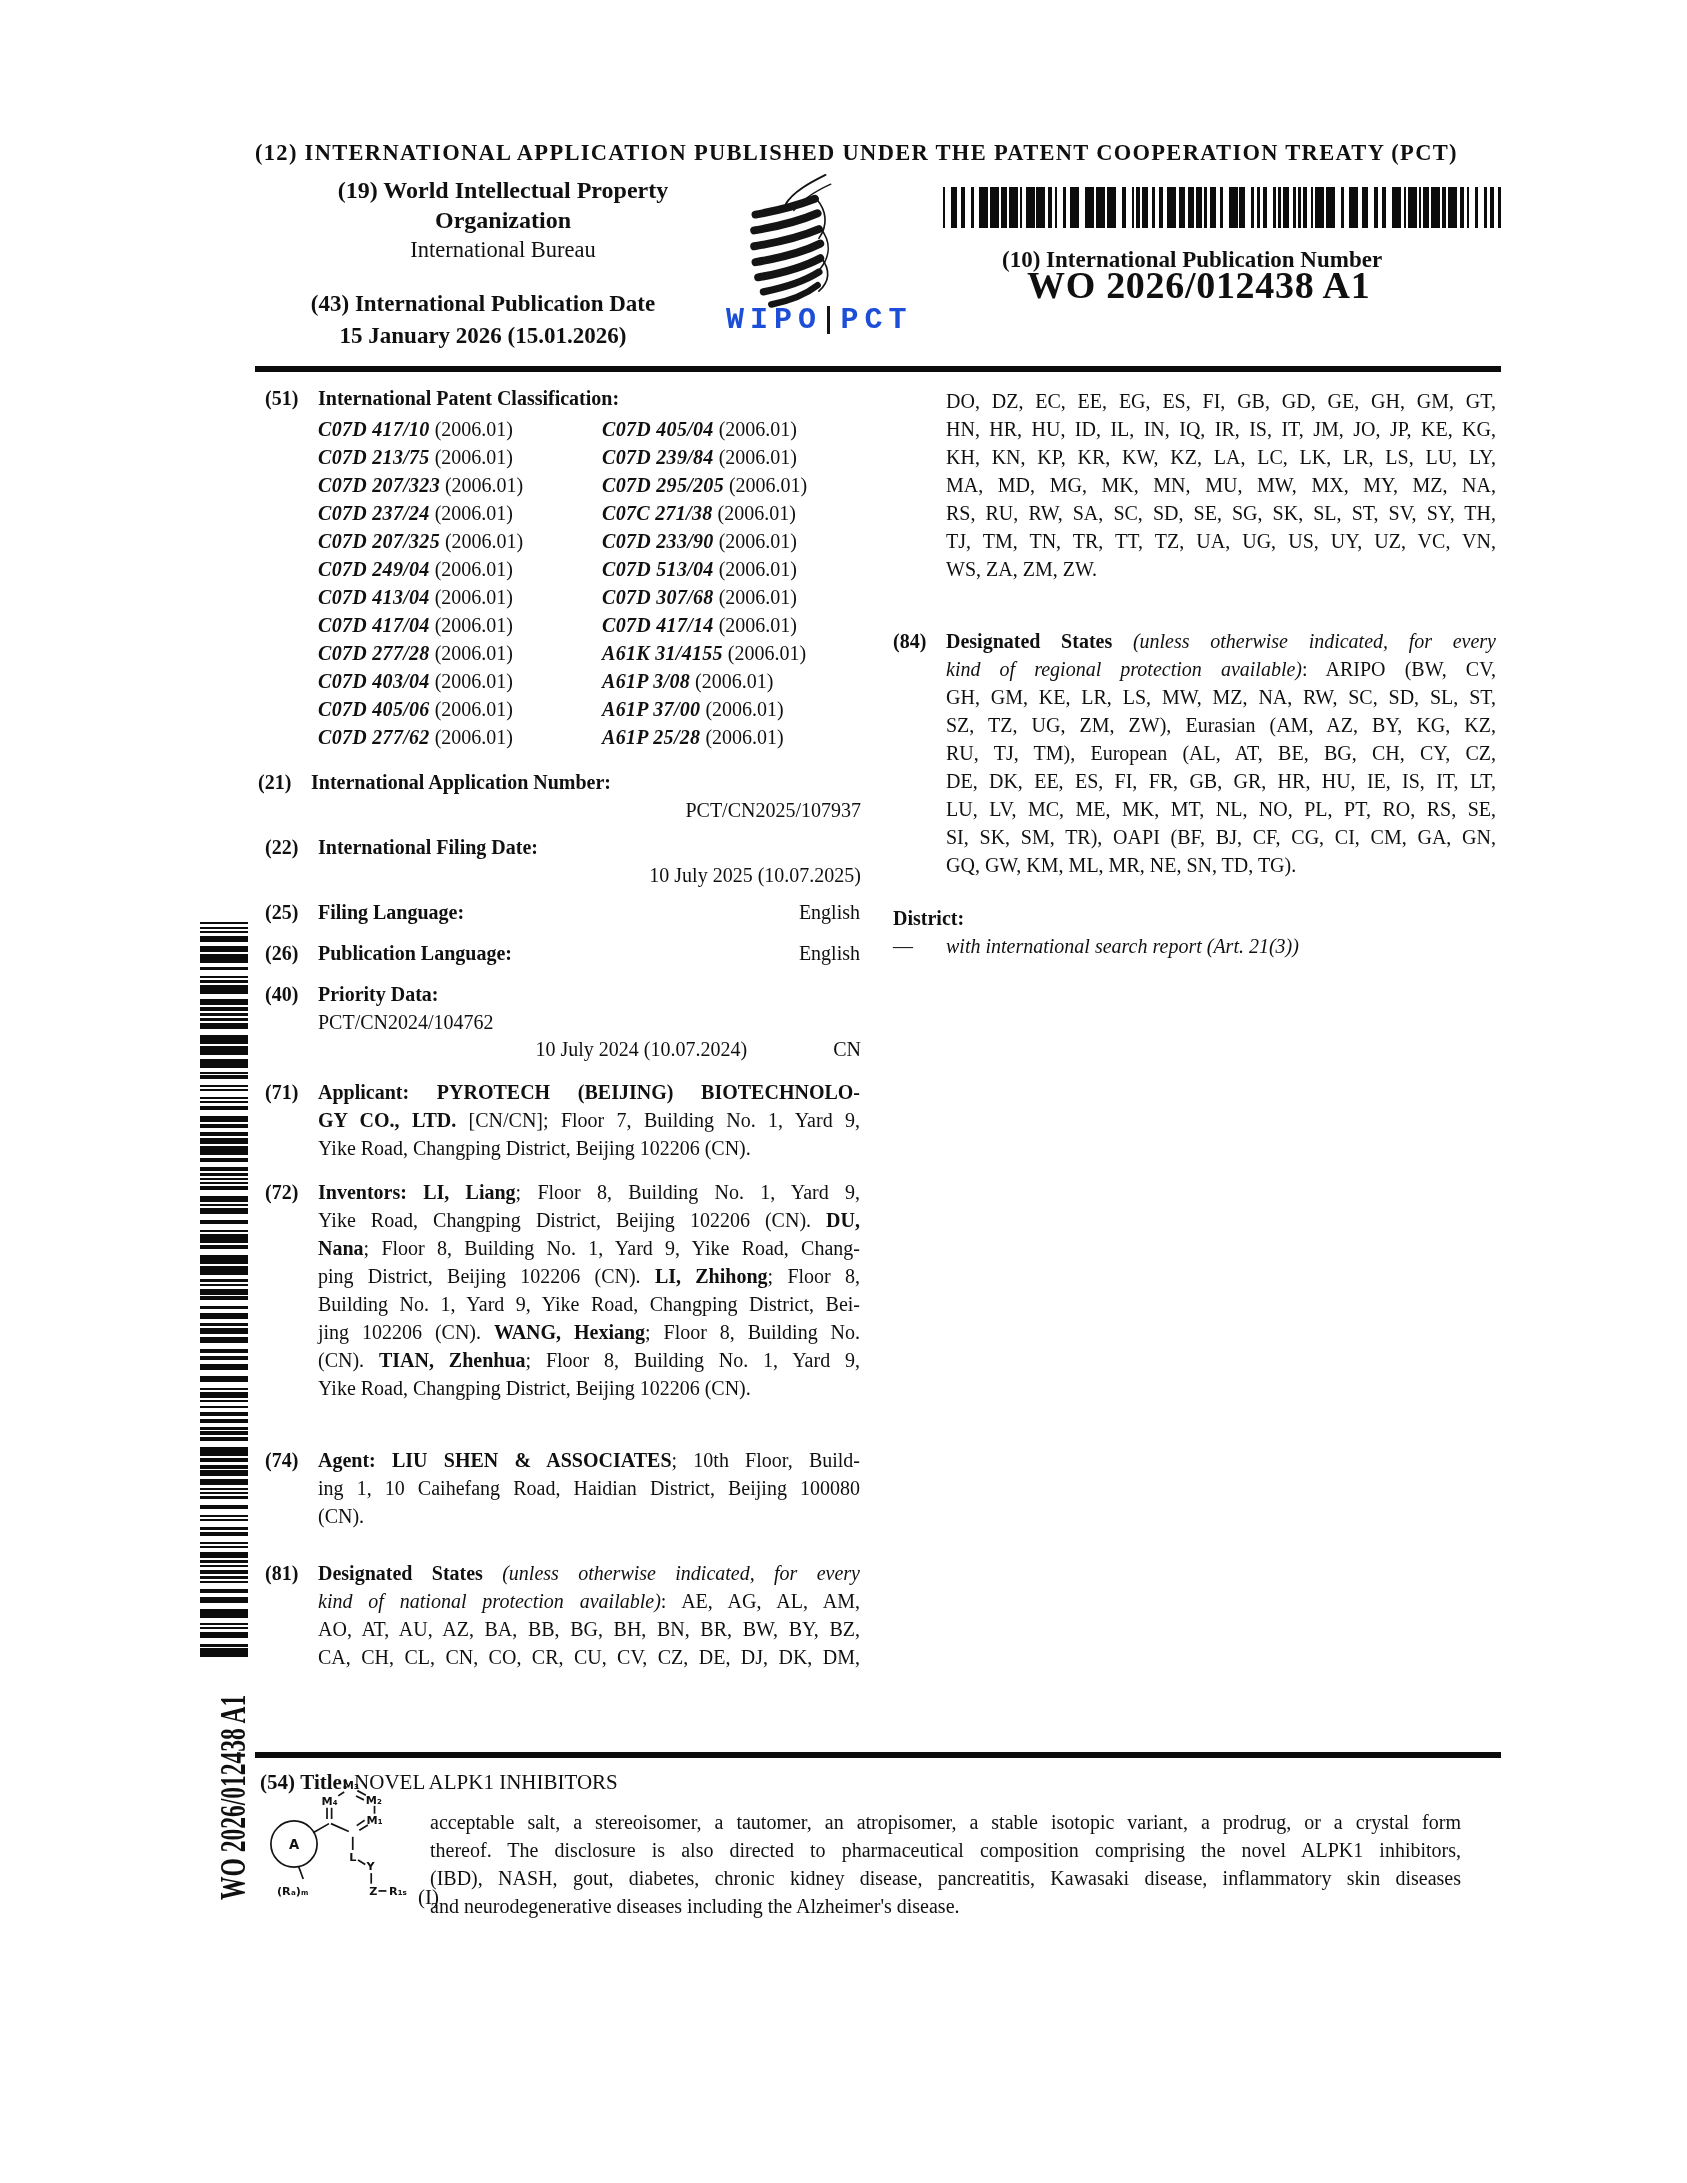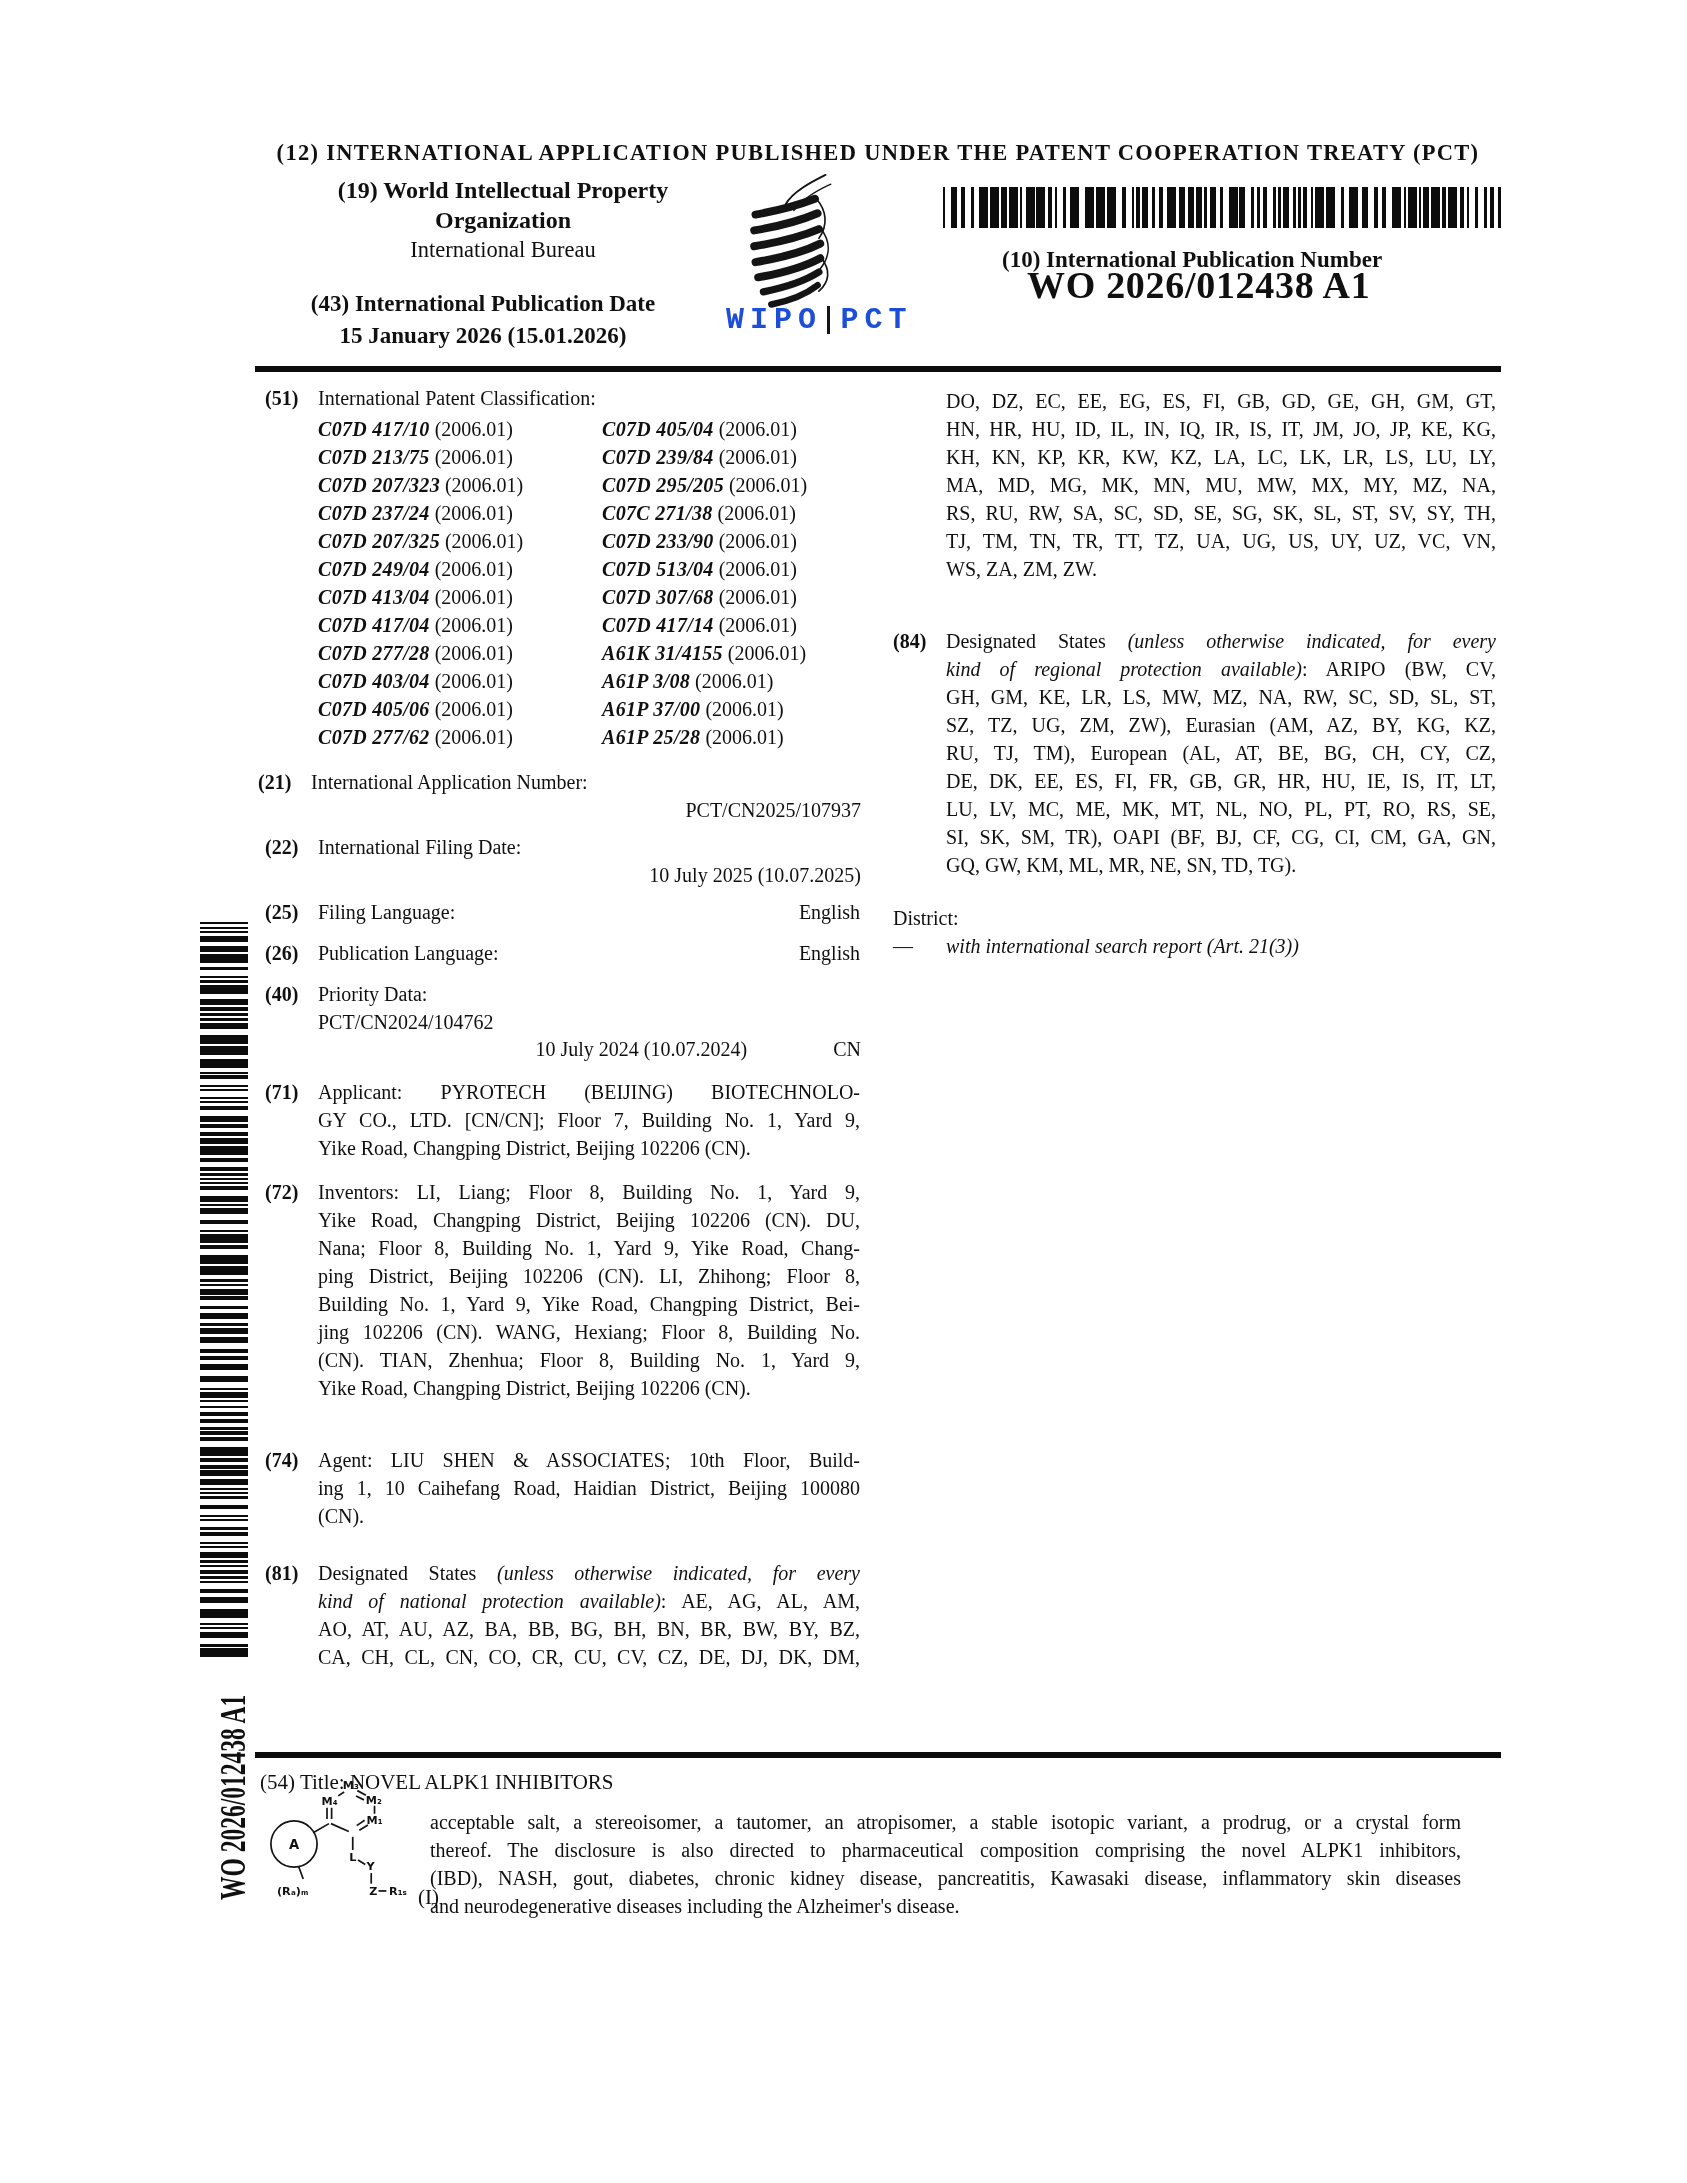--- a/index.html
+++ b/index.html
@@ -1,33 +1,33 @@
 <!DOCTYPE html>
 <html style="font-size:10.6px"><head>
 <meta charset="utf-8">
 <style>
   html,body{margin:0;padding:0;background:#e8e8e8}
   .page{position:relative;width:1687px;height:2183px;background:#ffffff;
         font-family:"Liberation Serif",serif;color:#101010;font-size:20px;line-height:28px;overflow:hidden}
   .abs{position:absolute}
-  .b{font-weight:normal}
+  .b{font-weight:bold}
   .i{font-style:italic}
   .sec{position:absolute;display:flex;align-items:flex-start}
   .num{flex:0 0 53px;font-weight:bold}
   .num.plain{font-weight:normal}
   .body{flex:1;min-width:0}
   .jline{text-align:justify;text-align-last:justify}
   .jbody .jline:last-child{text-align-last:left}
   .jbody.keep .jline:last-child{text-align-last:justify}
   .kv{display:flex;justify-content:space-between}
   .rline{text-align:right}
   .ipc-row{display:flex;height:28px;white-space:nowrap}
   .ipc-row .c1{width:284px}
   .code{font-weight:bold;font-style:italic;letter-spacing:0.3px}
-  .h1line{font-weight:bold;font-size:22.5px;letter-spacing:1.3px;text-align:center;white-space:nowrap}
+  .h1line{font-weight:bold;font-size:22.5px;letter-spacing:1.3px;text-align:left;white-space:nowrap}
   .rule{position:absolute;left:255px;width:1246px;height:6px;background:#0c0c0c}
   .barcode{position:absolute;overflow:hidden}
   .barcode span{position:absolute;background:#0c0c0c;display:block}
   .wipopct{position:absolute;display:flex;align-items:flex-end;
            font-family:Liberation Mono, monospace;font-weight:bold;font-size:30px;letter-spacing:6px;color:#1d4ed8}
   .wipopct .sep{width:2.6px;height:28px;background:#141414;margin:0 10.6px 0 5.3px}
   .orgblock{position:absolute;text-align:center;font-weight:bold;font-size:24px;line-height:30px}
   .orgblock .bureau{font-weight:normal;font-size:22.5px}
   .pdblock{position:absolute;text-align:center;font-weight:bold;font-size:23px;line-height:32px}
   .pubnum-label{position:absolute;font-weight:bold;font-size:23px;white-space:nowrap}

